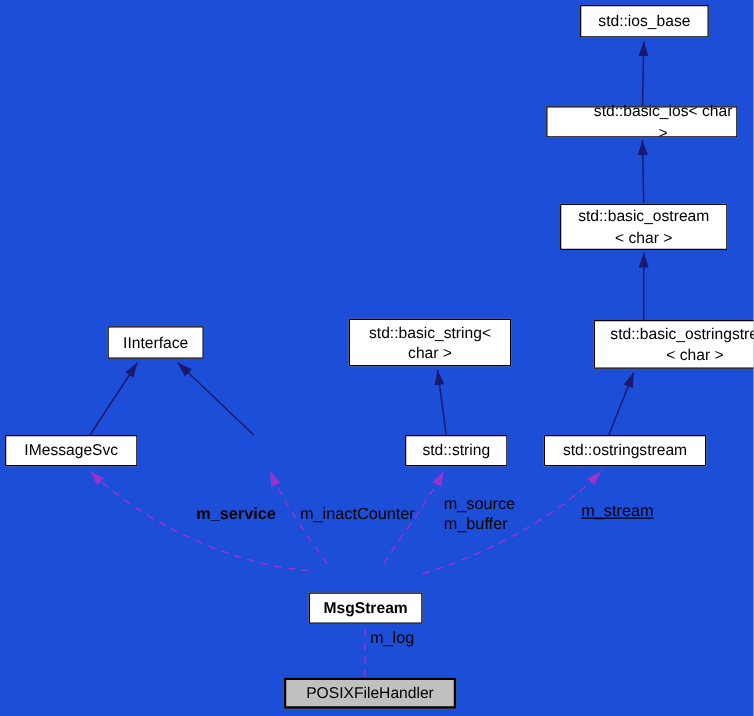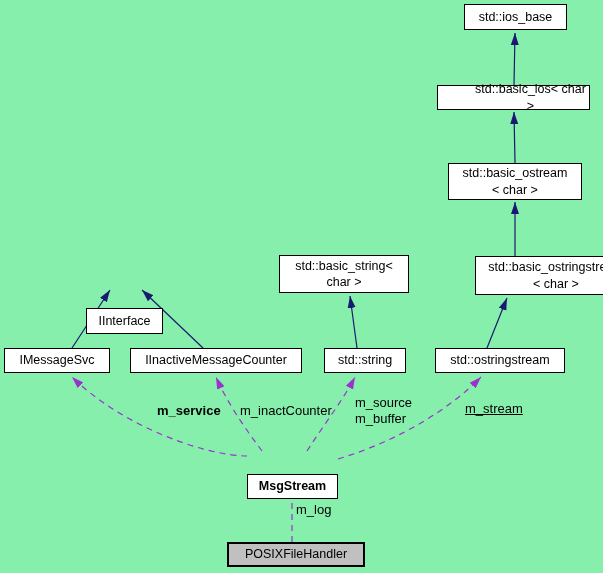--- a/index.html
+++ b/index.html
@@ -5,21 +5,21 @@
   html, body {
     margin: 0;
     padding: 0;
     background: #ffffff;
     font-family: "Liberation Sans", "DejaVu Sans", sans-serif;
   }
   #canvas {
     position: relative;
     width: 603px;
     height: 573px;
-    background: #86efac;
+    background: #1d4ed8;
     overflow: hidden;
   }
   #edge-layer {
     position: absolute;
     left: 0; top: 0;
     width: 603px;
     height: 573px;
   }
   .node {
     position: absolute;
@@ -96,25 +96,24 @@
 
   <div class="node" style="left:448px; top:163px; width:134px; height:37px;">std::basic_ostream
 &lt; char &gt;</div>
 
   <div class="node" style="left:431px; top:256px; width:162px; height:39px;margin-left:44px;">std::basic_ostringstream
 &lt; char &gt;</div>
 
   <div class="node" style="left:279px; top:255px; width:130px; height:38px;">std::basic_string&lt;
 char &gt;</div>
 
-  <div class="node" style="left:86px; top:261px; width:77px; height:26px;margin-top:47px;">IInterface</div>
+  <div class="node" style="left:86px; top:261px; width:77px; height:26px;">IInterface</div>
 
   <div class="node" style="left:4px; top:348px; width:106px; height:25px;">IMessageSvc</div>
 
-  <div class="node" style="left:130px; top:348px; width:172px; height:25px;">IInactiveMessageCounter</div>
 
   <div class="node" style="left:435px; top:348px; width:130px; height:25px;">std::ostringstream</div>
 
   <div class="node" style="left:324px; top:348px; width:82px; height:25px;">std::string</div>
 
   <div class="node" style="left:247px; top:474px; width:91px; height:25px;font-weight:bold;">MsgStream</div>
 
   <div class="node focus" style="left:227px; top:542px; width:138px; height:25px;">POSIXFileHandler</div>
 
   <div class="edge-label" style="left:157px; top:403px;font-weight:bold;">m_service</div>

